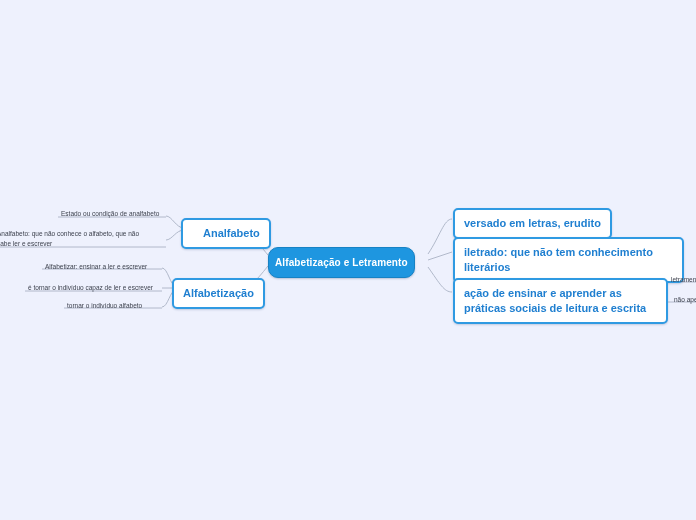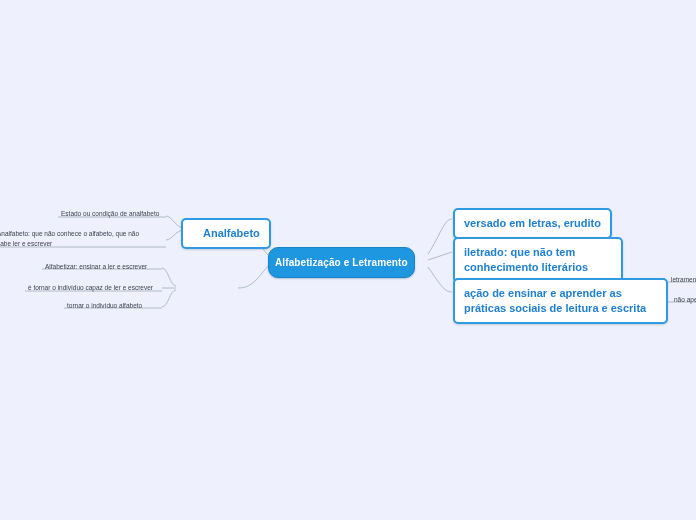--- a/index.html
+++ b/index.html
@@ -108,30 +108,31 @@
   </svg>
 
   <div class="node root-node" style="left:268px; top:247px;">Alfabetização e Letramento</div>
 
   <div class="node box-node nowrap" style="left:181px; top:218px;padding-left:20px;">Analfabeto</div>
 
   <div class="node leaf-node" style="left:58px; top:208px;">Estado ou condição de analfabeto</div>
 
   <div class="node leaf-node wrap" style="left:-6px; top:228px; width:152px;">Analfabeto: que não conhece o alfabeto, que não sabe ler e escrever</div>
 
+  <div class="node box-node nowrap" style="left:172px; top:278px;">Alfabetização</div>
 
   <div class="node leaf-node" style="left:42px; top:261px;">Alfabetizar: ensinar a ler e escrever</div>
 
   <div class="node leaf-node" style="left:25px; top:282px;">é tornar o indivíduo capaz de ler e escrever</div>
 
   <div class="node leaf-node" style="left:64px; top:300px;">tornar o indivíduo alfabeto</div>
 
   <div class="node box-node nowrap" style="left:453px; top:208px;">versado em letras, erudito</div>
 
-  <div class="node box-node" style="left:453px; top:237px; width:170px;">iletrado: que não tem conhecimento literários</div>
+  <div class="node box-node" style="left:453px; top:237px; width:231px;">iletrado: que não tem conhecimento literários</div>
 
   <div class="node box-node" style="left:453px; top:278px; width:215px;">ação de ensinar e aprender as práticas sociais de leitura e escrita</div>
 
   <div class="node leaf-node leaf-right" style="left:668px; top:274px;">letramen</div>
 
   <div class="node leaf-node leaf-right" style="left:671px; top:294px;">não ape</div>
 
 </div>
 
 </body></html>

